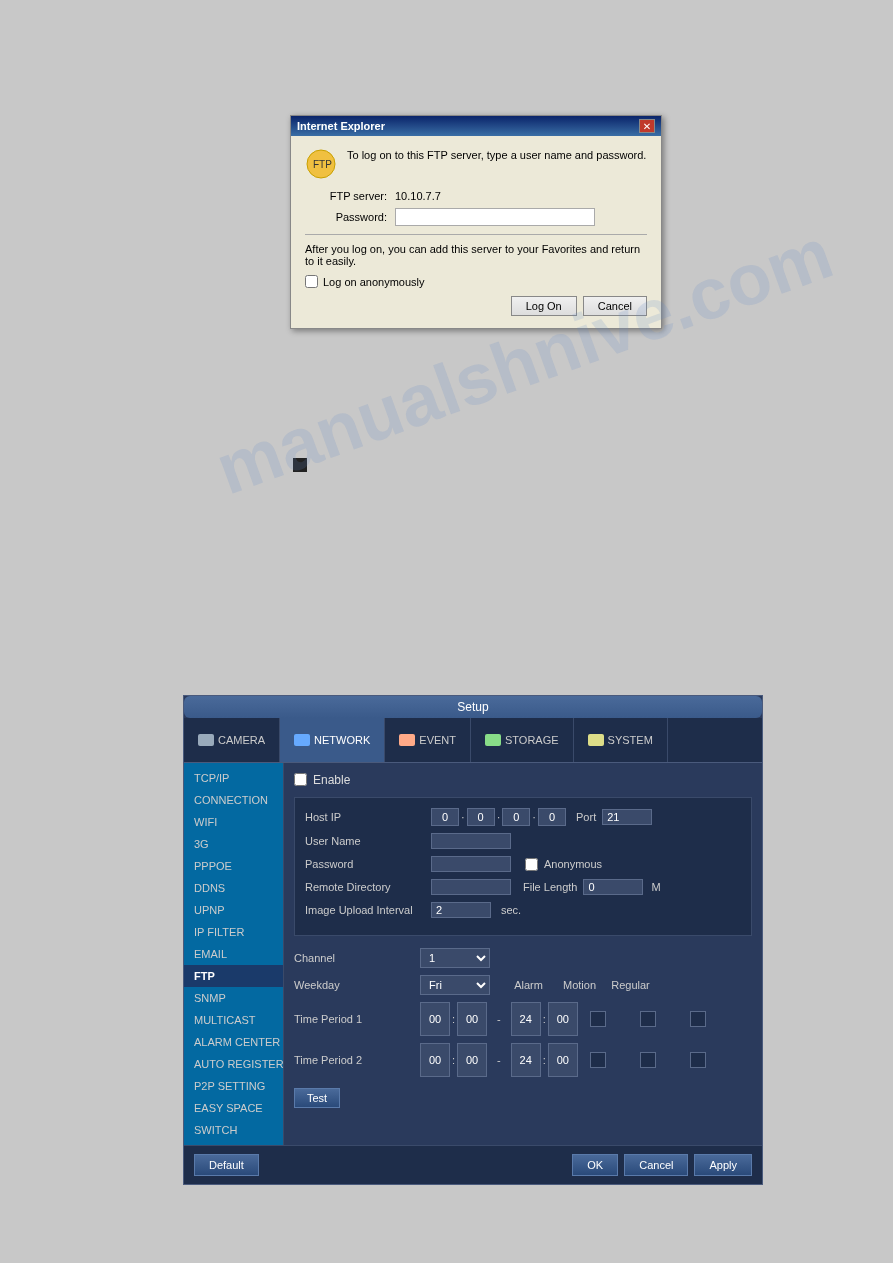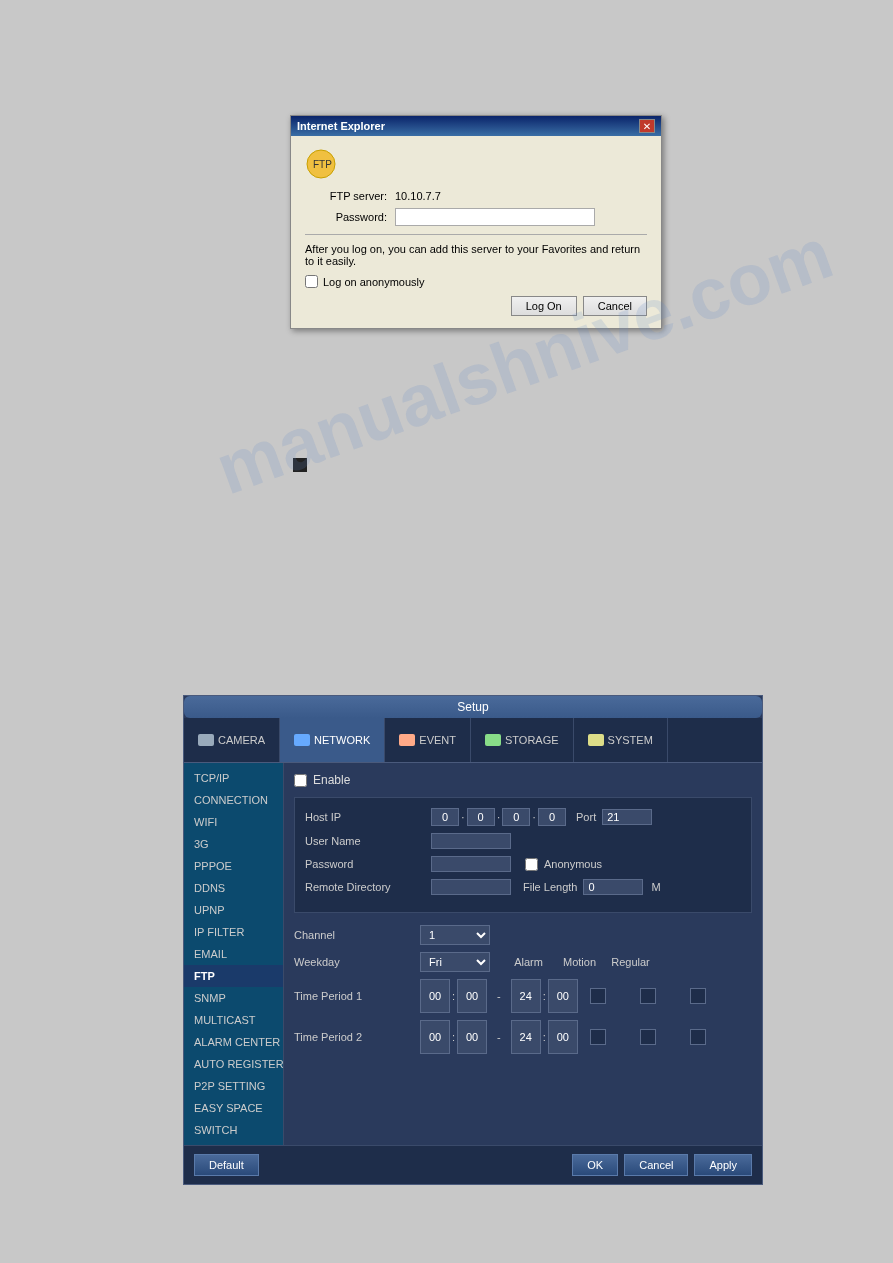--- a/index.html
+++ b/index.html
@@ -179,21 +179,21 @@
     }
 
     .setup-content {
       display: flex;
       background: #2a3a5c;
     }
 
     
     .setup-sidebar {
       width: 100px;
-      background: #0c4a6e;
+      background: #0369a1;
       border-right: 1px solid #3a4a6a;
       padding: 4px 0;
     }
     .sidebar-item {
       padding: 5px 10px;
       font-size: 11px;
       color: #ccc;
       cursor: pointer;
       white-space: nowrap;
     }
@@ -205,21 +205,21 @@
 
     
     .setup-main {
       flex: 1;
       padding: 10px;
       background: #2a3a5c;
     }
 
     .enable-row {
       display: flex;
-      align-items: center;
+      align-items: flex-start;
       margin-bottom: 10px;
     }
     .enable-row input[type="checkbox"] {
       margin-right: 6px;
     }
     .enable-label {
       color: #ddd;
       font-size: 12px;
     }
 
@@ -406,20 +406,21 @@
   </div>
   <div class="ie-dialog-body">
     <div class="ie-dialog-header">
 
       <div class="ie-dialog-icon">
         <svg width="32" height="32" viewBox="0 0 32 32">
           <circle cx="16" cy="16" r="14" fill="#f0c040" stroke="#c8a000" stroke-width="1"></circle>
           <text x="8" y="20" font-size="10" fill="#333">FTP</text>
         </svg>
       </div>
+      <span class="ie-dialog-text">To log on to this FTP server, type a user name and password.</span>
     </div>
 
     <div class="ie-form-row">
       <span class="ie-form-label">FTP server:</span>
       <span class="ie-form-value">10.10.7.7</span>
     </div>
     <div class="ie-form-row">
       <span class="ie-form-label">Password:</span>
       <input class="ie-form-input" type="password" value="" style="">
     </div>
@@ -527,20 +528,25 @@
         </div>
 
         <div class="form-row">
           <span class="form-label">Remote Directory</span>
           <input class="form-input" style="width: 80px;" type="text" value="">
           <span class="inline-label">File Length</span>
           <input class="form-input" style="width: 60px;" type="text" value="0">
           <span class="m-label">M</span>
         </div>
 
+        <div class="form-row">
+          <span class="form-label">Image Upload Interval</span>
+          <input class="form-input" style="width: 60px;" type="text" value="2">
+          <span class="sec-label">sec.</span>
+        </div>
       </div>
 
       <div class="schedule-section">
 
         <div class="schedule-row">
           <span class="schedule-label">Channel</span>
           <select class="dropdown">
             <option>1</option>
           </select>
         </div>
@@ -593,20 +599,23 @@
           </div>
           <div class="checkbox-group">
             <div class="check-cell"></div>
             <div style="width:30px;"></div>
             <div class="check-cell"></div>
             <div style="width:30px;"></div>
             <div class="check-cell"></div>
           </div>
         </div>
 
+        <div>
+          <button class="test-btn">Test</button>
+        </div>
       </div>
     </div>
   </div>
 
   <div class="setup-footer">
     <button class="footer-btn">Default</button>
     <div class="footer-right">
       <button class="footer-btn">OK</button>
       <button class="footer-btn">Cancel</button>
       <button class="footer-btn">Apply</button>

